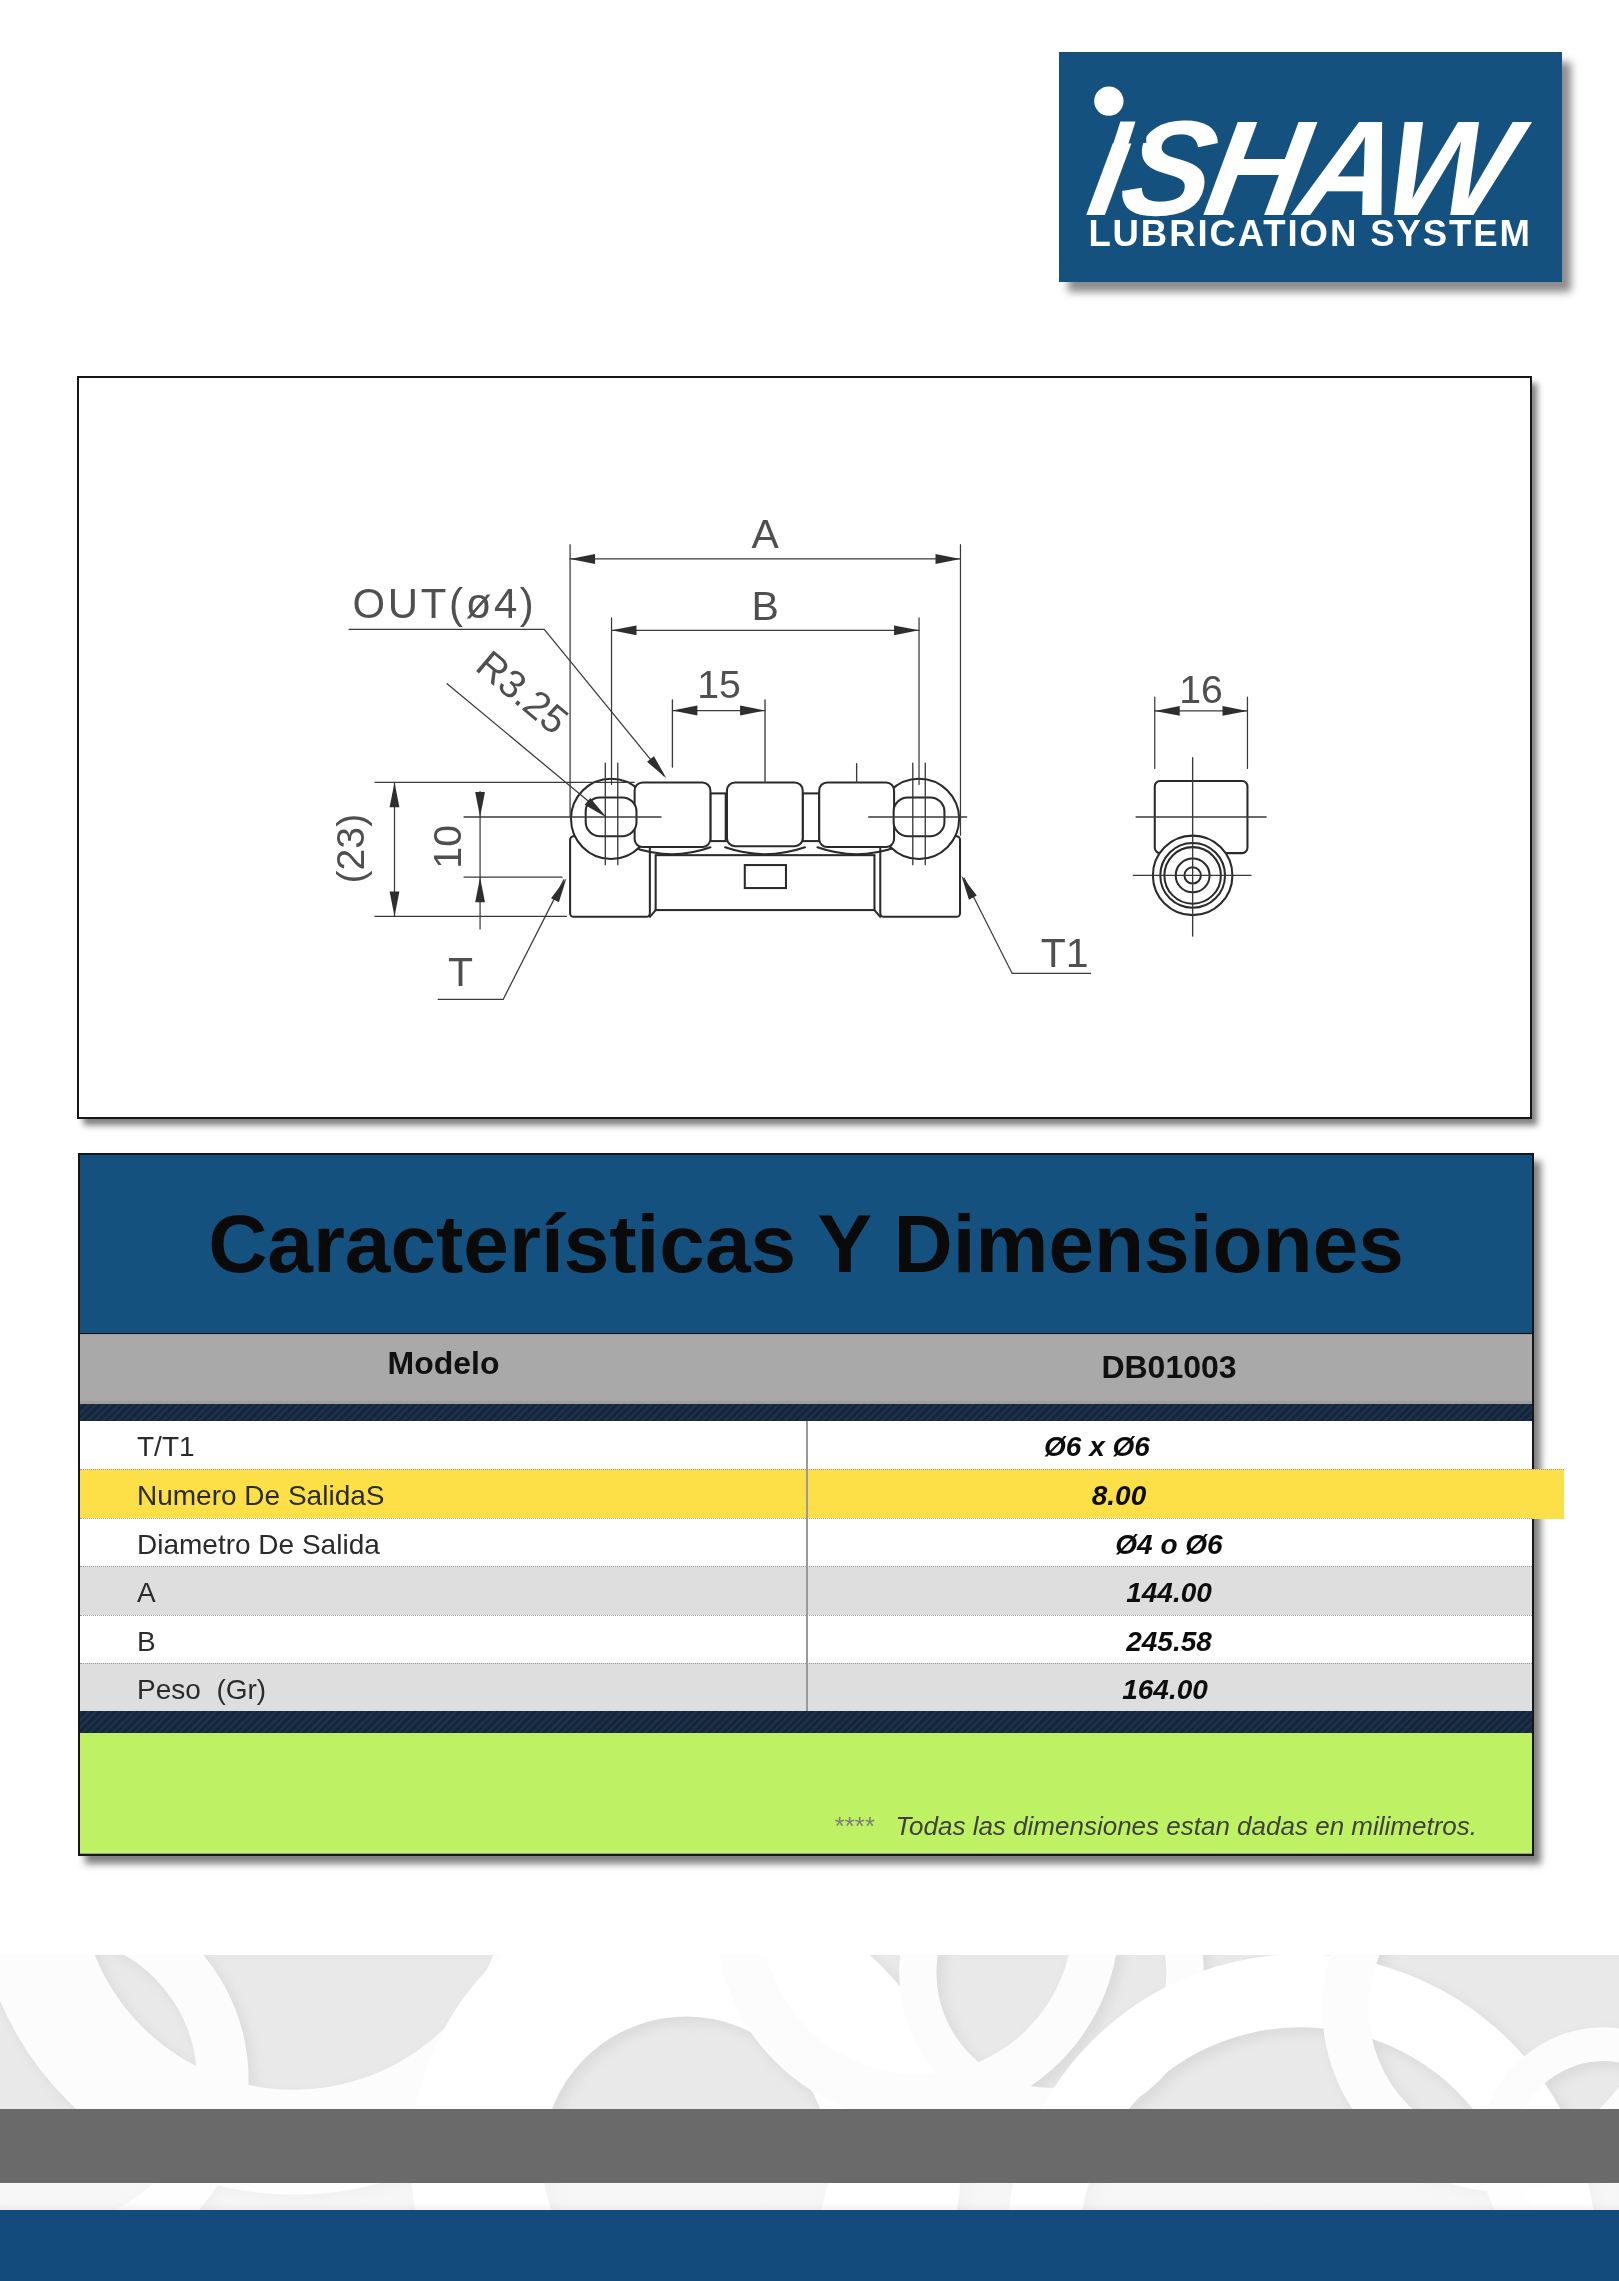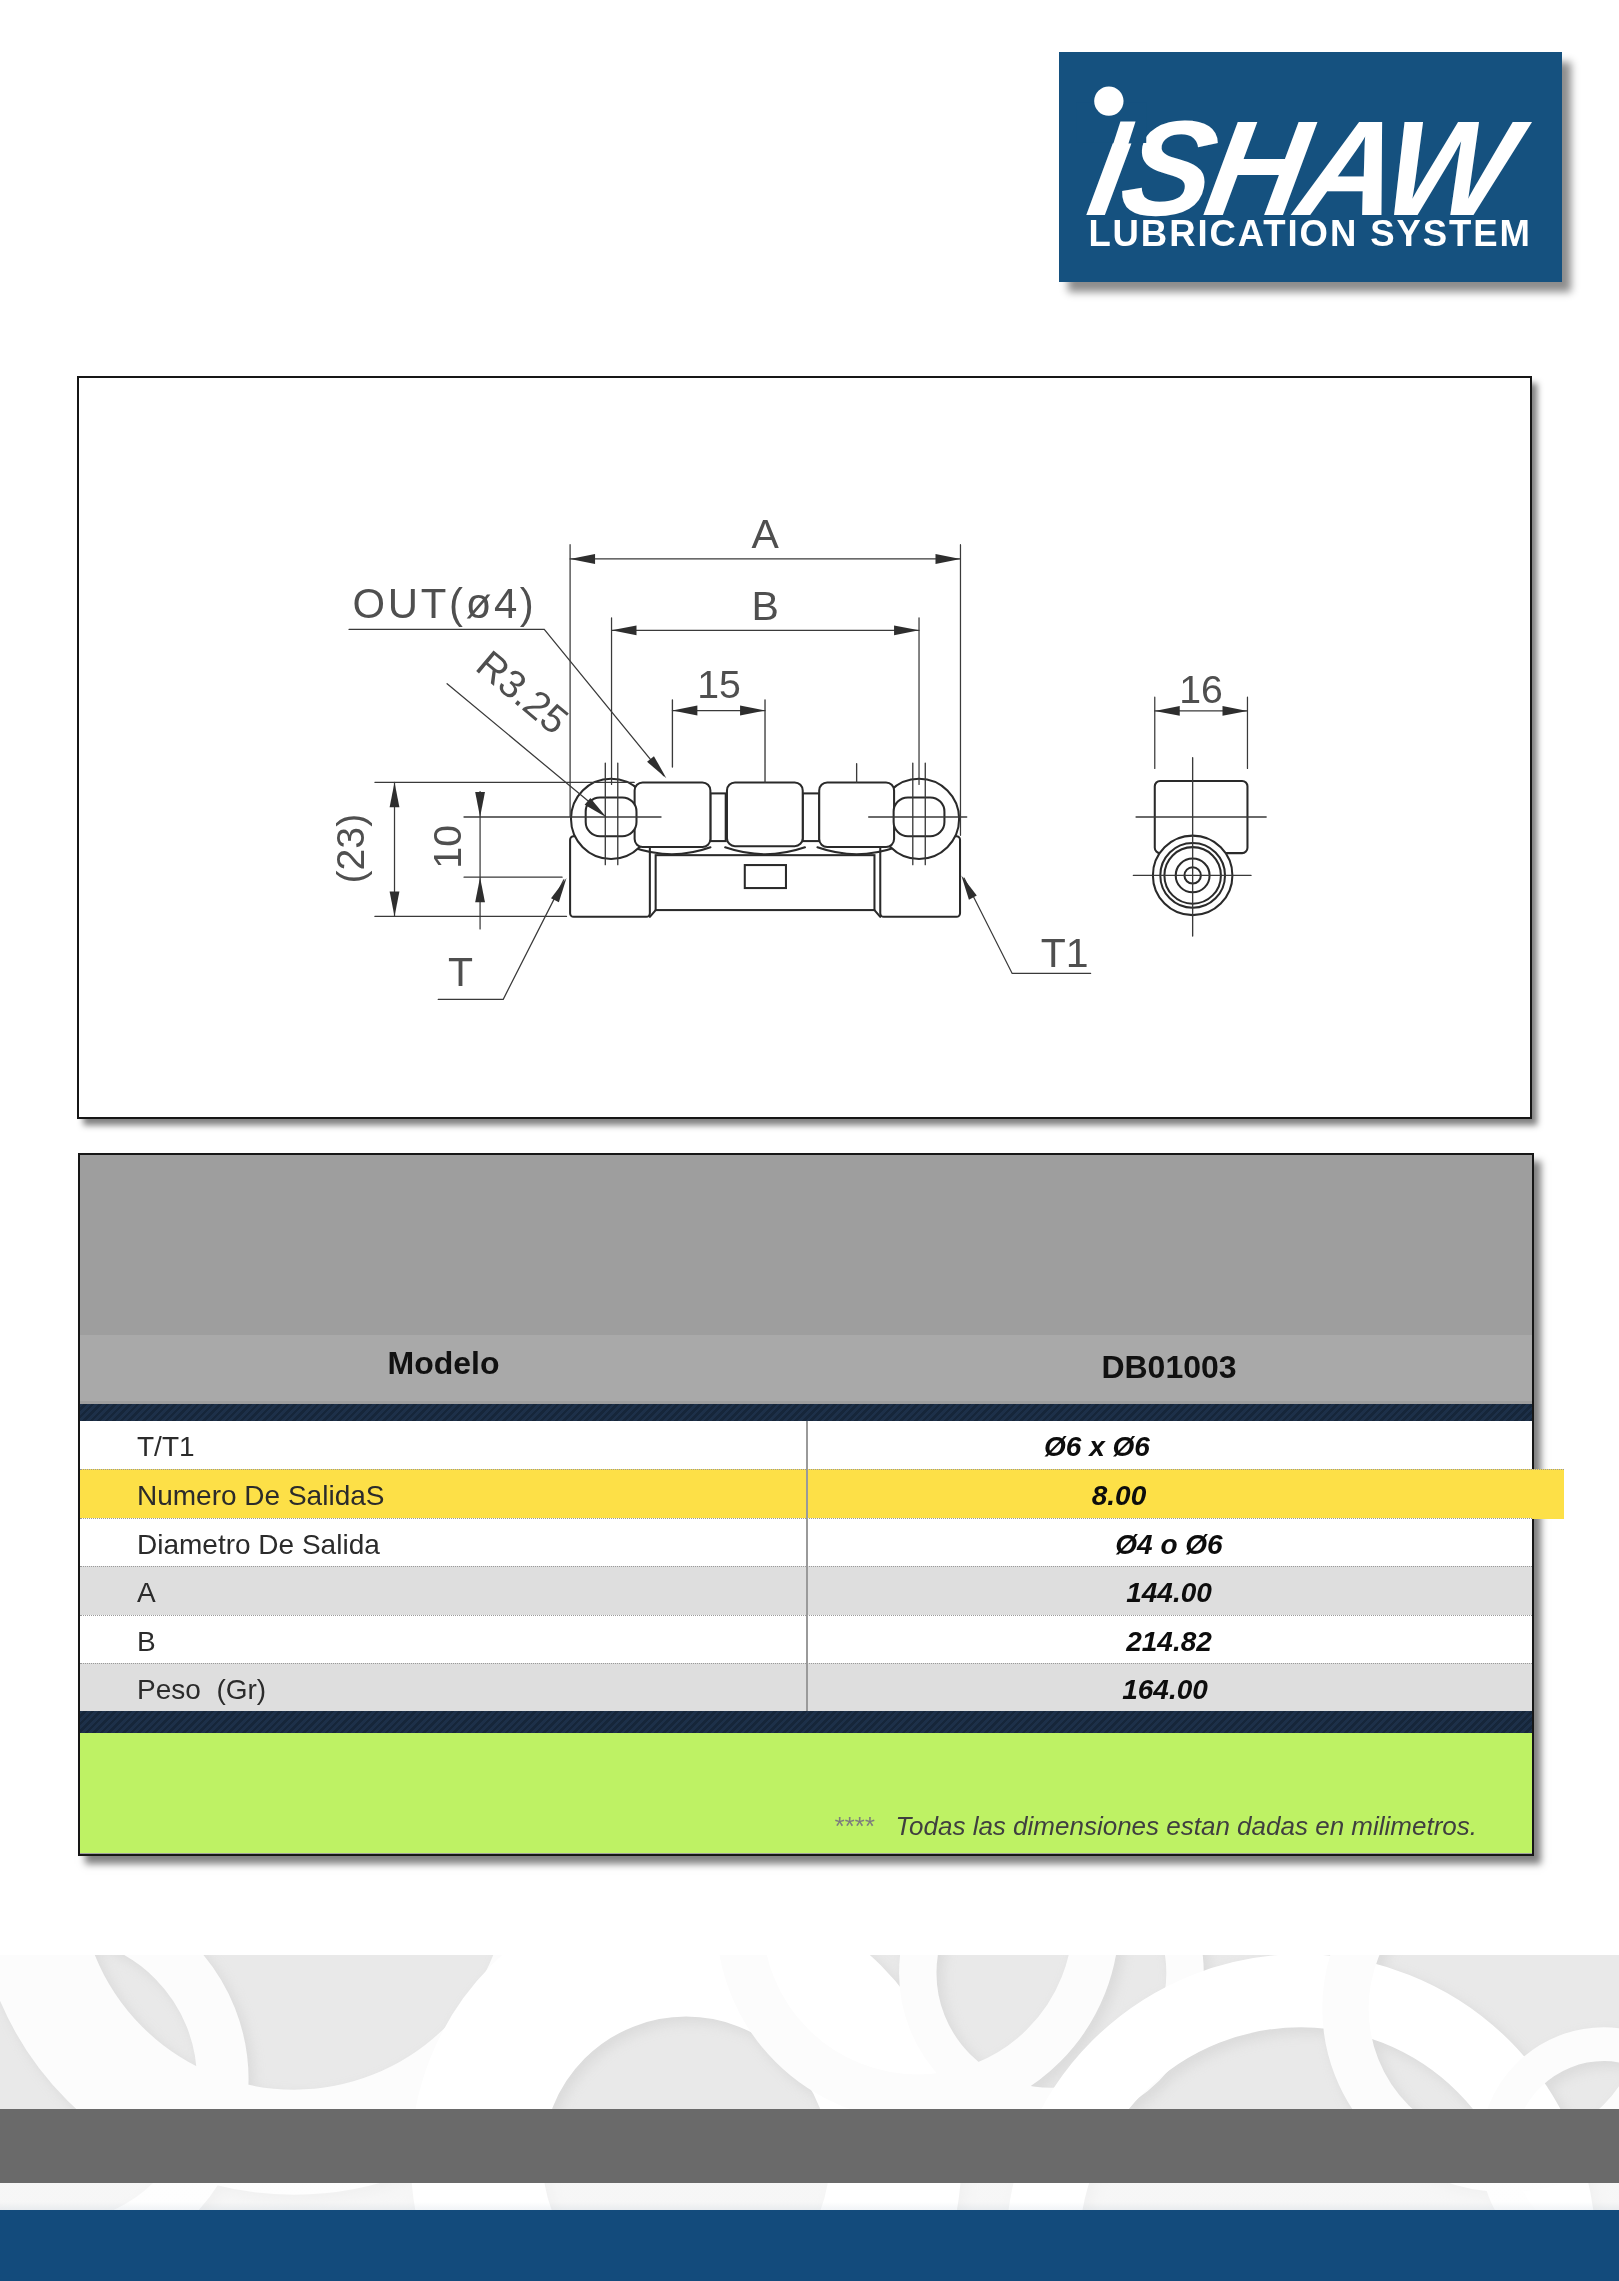--- a/index.html
+++ b/index.html
@@ -161,20 +161,24 @@
 
       <text x="517" y="1107" text-anchor="middle" font-size="46">T</text>
 
       <text x="1195" y="1086" text-anchor="middle" font-size="46">T1</text>
     </g>
   </svg>
 </div>
 
 <div class="abs" id="tableBox" style="left:78px;top:1153px;width:1452px;height:699px;border:2.7px solid #161616;box-shadow:7.1px 8px 7.1px rgba(0,0,0,0.5);background:#9e9e9e;">
 
+  <div class="abs" style="left:0;top:0;width:1452px;height:178px;background:#15517f;border-bottom:1.8px solid #0c0c0c;">
+
+    <div id="title" style="position:absolute;left:0;top:42px;width:1452px;text-align:center;font-weight:bold;font-size:82px;color:#0a0a0a;">Características Y Dimensiones</div>
+  </div>
 
   <div class="abs" style="left:0;top:180px;width:1452px;height:66px;background:#a9a9a9;">
 
     <div class="abs" style="left:0;top:10px;width:727px;text-align:center;font-size:32px;font-weight:bold;color:#111;">Modelo</div>
 
     <div class="abs" style="left:727px;top:14.3px;width:724px;text-align:center;font-size:32px;font-weight:bold;color:#111;">DB01003</div>
   </div>
 
   <div class="abs" style="left:0;top:249px;width:1452px;height:17px;background:repeating-linear-gradient(135deg,#1d3049 0 2.7px,#16263a 2.7px 5.3px);"></div>
 
@@ -195,21 +199,21 @@
         <span class="abs" style="left:727px;width:724px;top:9.8px;text-align:center;font-weight:bold;font-style:italic;color:#0d0d0d;">Ø4 o Ø6</span>
       </div>
 
     <div class="abs" style="left:0;top:145px;width:1452px;height:49px;background:#dedede;border-top:0.9px dotted #9a9a9a;">
         <span class="abs" style="left:57px;top:9.8px;">A</span>
         <span class="abs" style="left:727px;width:724px;top:9.8px;text-align:center;font-weight:bold;font-style:italic;color:#0d0d0d;">144.00</span>
       </div>
 
     <div class="abs" style="left:0;top:194px;width:1452px;height:48px;background:#fff;border-top:0.9px dotted #9a9a9a;">
         <span class="abs" style="left:57px;top:9.8px;">B</span>
-        <span class="abs" style="left:727px;width:724px;top:9.8px;text-align:center;font-weight:bold;font-style:italic;color:#0d0d0d;">214.82</span>
+        <span class="abs" style="left:727px;width:724px;top:9.8px;text-align:center;font-weight:bold;font-style:italic;color:#0d0d0d;">245.58</span>
       </div>
 
     <div class="abs" style="left:0;top:242px;width:1452px;height:48px;background:#dedede;border-top:0.9px dotted #9a9a9a;">
         <span class="abs" style="left:57px;top:9.8px;">Peso&nbsp;&nbsp;(Gr)</span>
         <span class="abs" style="left:727px;width:716px;top:9.8px;text-align:center;font-weight:bold;font-style:italic;color:#0d0d0d;">164.00</span>
       </div>
 
     <div class="abs" style="left:726px;top:0;width:1.8px;height:291px;background:#9a9a9a;"></div>
   </div>
 

